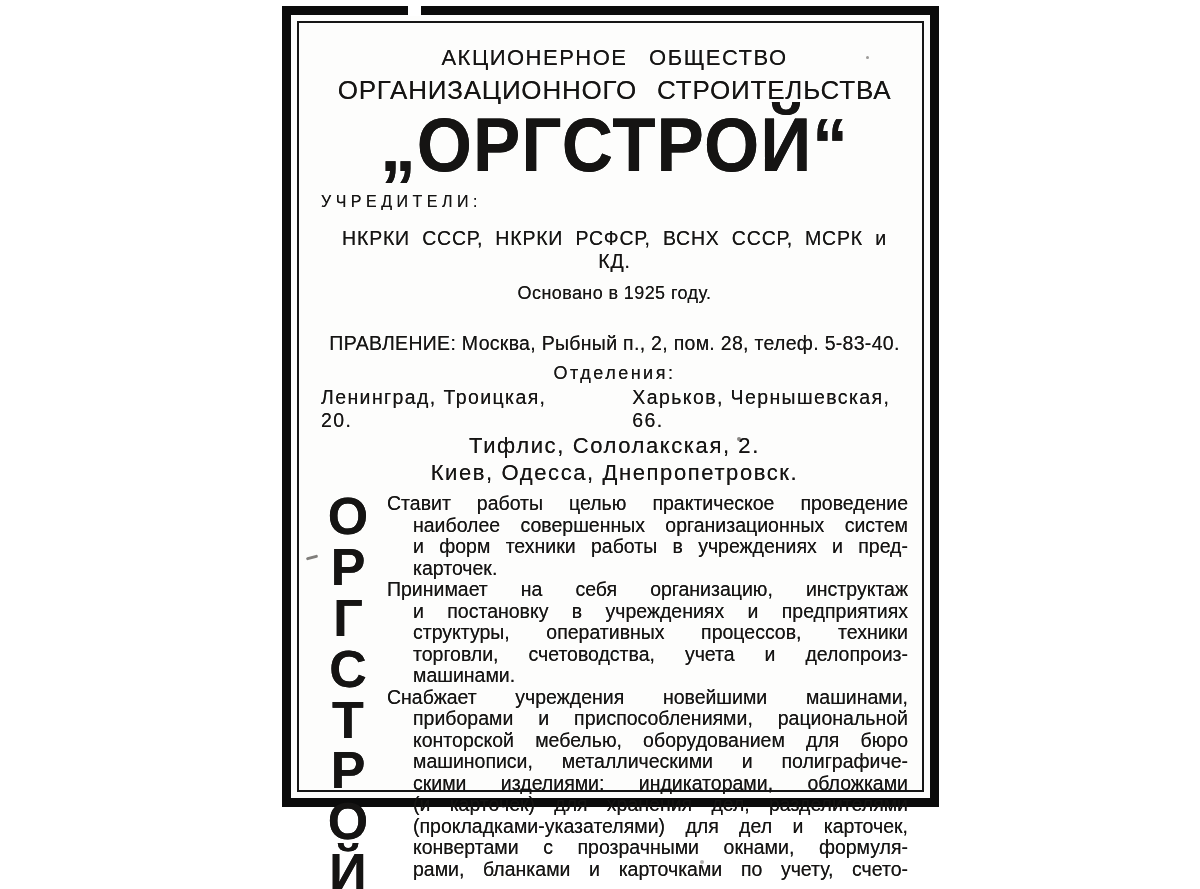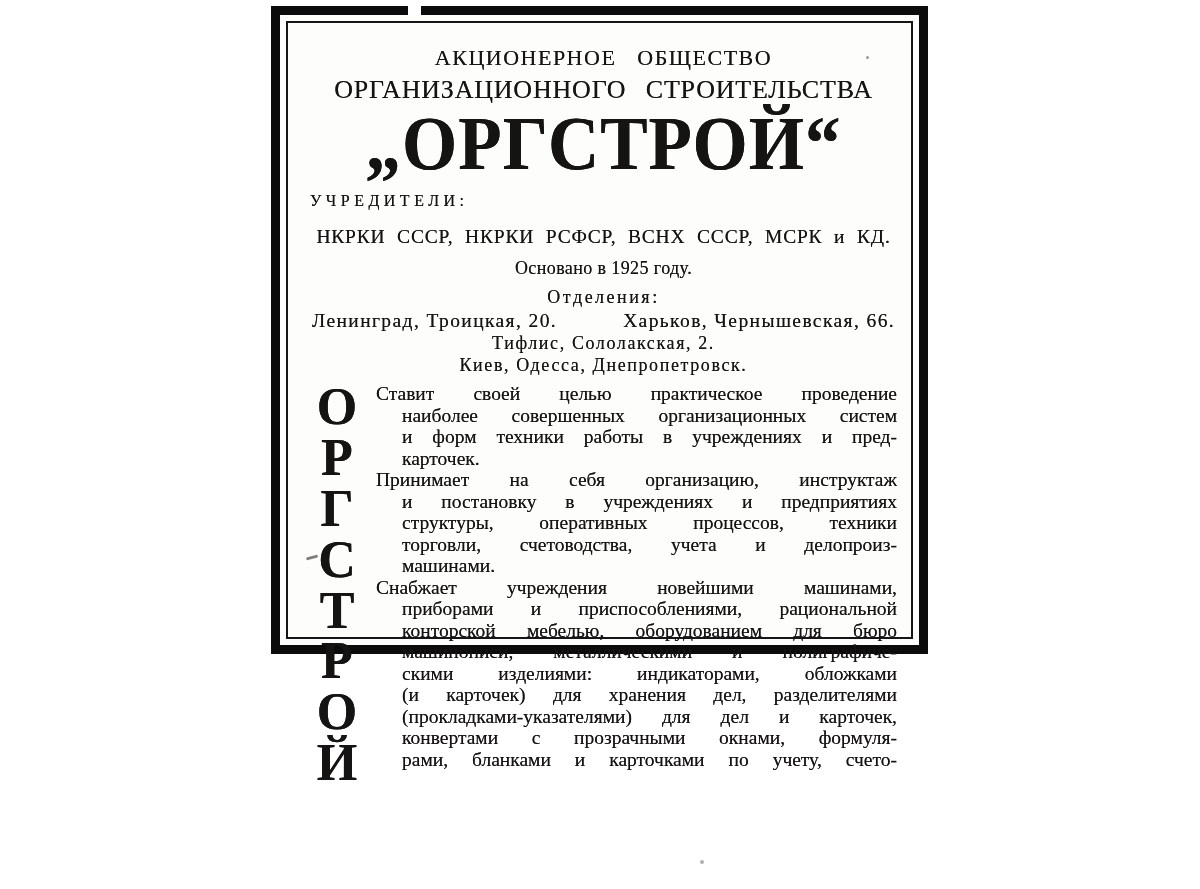--- a/index.html
+++ b/index.html
@@ -5,26 +5,25 @@
   * { margin:0; padding:0; box-sizing:border-box; }
   html, body { width:1200px; height:889px; }
   body {
     background:#ffffff;
     font-family:"Liberation Sans","DejaVu Sans",sans-serif;
     color:#151413;
     position:relative;
     overflow:hidden;
   }
   .frame-outer {
-    position:absolute; left:271px; top:6px;
-    width:657px; height:648px;
+    position:absolute; left:282px; top:6px;
+    width:657px; height:801px;
     border:9px solid #0b0b0b;
     padding:6px;
     background:#fdfdfc;
-    font-family:Liberation Serif, serif;
   }
   .frame-inner {
     width:100%; height:100%;
     border:2.5px solid #161616;
     padding:0 14px 0 22px;
     position:relative;
     text-shadow:0 0 .3px rgba(20,19,17,.75);
   }
   .hdr1 { margin-top:22px; font-size:22px; letter-spacing:1.5px; word-spacing:14px; text-align:center; }
   .hdr2 { margin-top:4px; font-size:26px; letter-spacing:.8px; word-spacing:12px; text-align:center; }
@@ -34,21 +33,21 @@
     transform:scaleY(1.06); transform-origin:center;
     text-shadow:0 0 .6px rgba(10,10,10,.9);
   }
   .founders-label { margin-top:14px; font-size:16px; letter-spacing:4.5px; text-align:left; }
   .founders-list  { margin-top:16px; font-size:19.5px; letter-spacing:.8px; word-spacing:6px; text-align:center; }
   .founded        { margin-top:10px; font-size:18px; letter-spacing:.4px; text-align:center; }
   .board          { margin-top:28px; font-size:19.5px; letter-spacing:.3px; text-align:center; }
   .shop           { margin-top:5px;  font-size:19.5px; letter-spacing:1.6px; text-align:center; }
   .branches-label { margin-top:8px;  font-size:18px; letter-spacing:2.5px; text-align:center; }
   .branches-row   { margin-top:2px;  font-size:19.5px; letter-spacing:1.4px; display:flex; justify-content:center; gap:66px; }
-  .branch-line    { margin-top:1px;  font-size:18px; letter-spacing:1.6px; text-align:center; }
+  .branch-line    { margin-top:1px;  font-size:22px; letter-spacing:1.6px; text-align:center; }
   .body-row { margin-top:7px; display:flex; height:408px; }
   .vbrand {
     width:54px; display:flex; flex-direction:column;
     justify-content:space-between; align-items:center;
     font-size:52px; font-weight:bold; line-height:.8;
     padding:3px 0 8px;
     text-shadow:0 0 .5px rgba(10,10,10,.9);
   }
   .vbrand span { display:block; }
   .paras { flex:1; margin-left:12px; font-size:19.5px; line-height:21.5px; }
@@ -67,20 +66,21 @@
   <div class="frame-inner">
 
     <div class="hdr1">АКЦИОНЕРНОЕ ОБЩЕСТВО</div>
     <div class="hdr2">ОРГАНИЗАЦИОННОГО СТРОИТЕЛЬСТВА</div>
     <div class="brand">„ОРГСТРОЙ“</div>
 
     <div class="founders-label">УЧРЕДИТЕЛИ:</div>
     <div class="founders-list">НКРКИ СССР, НКРКИ РСФСР, ВСНХ СССР, МСРК и КД.</div>
     <div class="founded">Основано в 1925 году.</div>
 
+    <div class="board">ПРАВЛЕНИЕ: Москва, Рыбный п., 2, пом. 28, телеф. 5-83-40.</div>
 
     <div class="branches-label">Отделения:</div>
     <div class="branches-row">
       <span>Ленинград, Троицкая, 20.</span>
       <span>Харьков, Чернышевская, 66.</span>
     </div>
     <div class="branch-line">Тифлис, Сололакская, 2.</div>
     <div class="branch-line">Киев, Одесса, Днепропетровск.</div>
 
     <div class="body-row">
@@ -89,21 +89,21 @@
         <span>Р</span>
         <span>Г</span>
         <span>С</span>
         <span>Т</span>
         <span>Р</span>
         <span>О</span>
         <span>Й</span>
       </div>
       <div class="paras">
         <div class="para">
-            <div class="tline">Ставит своей целью практическое проведение</div>
+            <div class="tline">Ставит работы целью практическое проведение</div>
             <div class="tline">наиболее совершенных организационных систем</div>
             <div class="tline">и форм техники работы в учреждениях и пред-</div>
             <div class="tline tline-end">карточек.</div>
           </div>
         <div class="para">
             <div class="tline">Принимает на себя организацию, инструктаж</div>
             <div class="tline">и постановку в учреждениях и предприятиях</div>
             <div class="tline">структуры, оперативных процессов, техники</div>
             <div class="tline">торговли, счетоводства, учета и делопроиз-</div>
             <div class="tline tline-end">машинами.</div>

